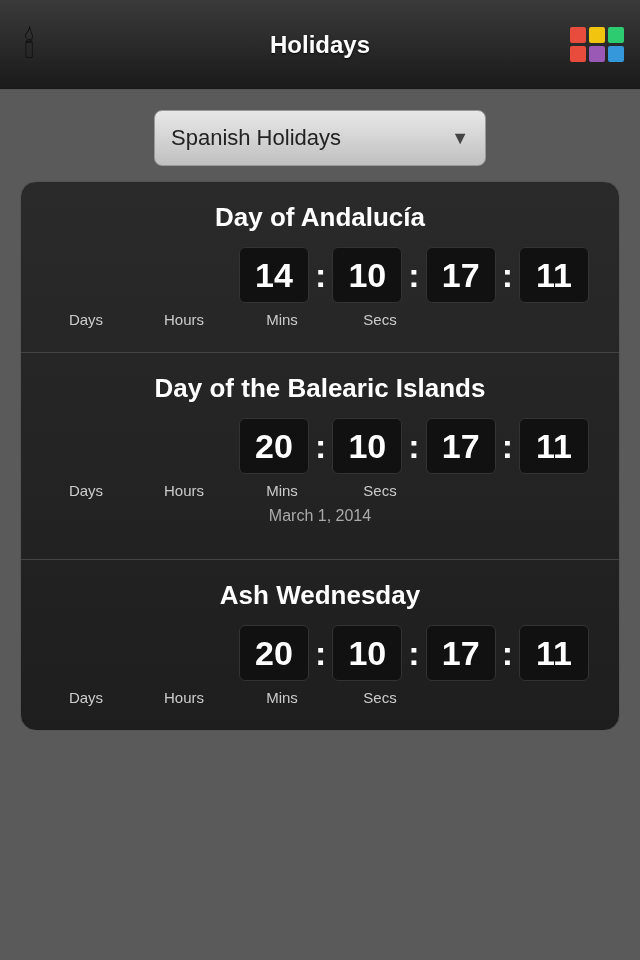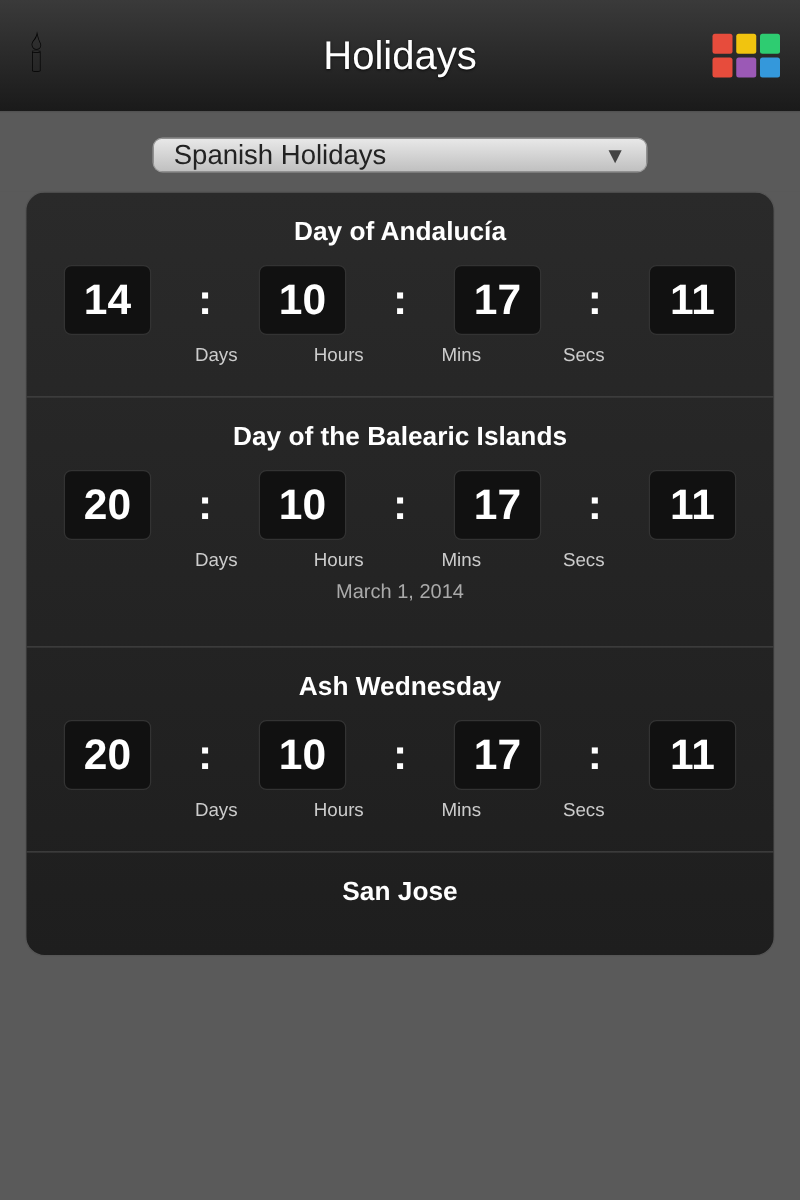--- a/index.html
+++ b/index.html
@@ -18,22 +18,22 @@
       height: 90px;
       display: flex;
       align-items: center;
       justify-content: center;
       position: relative;
       border-bottom: 1px solid #555;
     }
 
     .header-title {
       color: white;
-      font-size: 32px;
-      font-weight: normal;
+      font-size: 24px;
+      font-weight: bold;
       text-shadow: 0 1px 2px rgba(0,0,0,0.8);
     }
 
     .candle-icon {
       position: absolute;
       left: 24px;
       font-size: 36px;
     }
 
     .grid-icon {
@@ -56,25 +56,25 @@
       padding: 20px 0 15px 0;
       display: flex;
       justify-content: center;
       background: #5a5a5a;
     }
 
     .dropdown {
       background: linear-gradient(to bottom, #e8e8e8, #c0c0c0);
       border: 1px solid #999;
       border-radius: 8px;
-      padding: 0 16px;
+      padding: 14px 16px;
       display: flex;
       align-items: center;
       justify-content: space-between;
-      width: 396px;
+      width: 332px;
       cursor: pointer;
       text-align: right;
     }
 
     .dropdown-text {
       font-size: 22px;
       color: #222;
       font-weight: normal;
     }
 
@@ -99,30 +99,30 @@
       padding: 20px 30px 20px 30px;
       border-bottom: 1px solid #444;
     }
 
     .holiday-section:last-child {
       border-bottom: none;
     }
 
     .holiday-title {
       color: white;
-      font-size: 21px;
+      font-size: 26px;
       font-weight: bold;
       text-align: center;
       margin-bottom: 14px;
     }
 
     .countdown-row {
       display: flex;
       align-items: center;
-      justify-content: space-between;
+      justify-content: flex-end;
       gap: 4px;
       margin-bottom: 8px;
     }
 
     .countdown-block {
       background: #111;
       border-radius: 6px;
       padding: 10px 14px;
       min-width: 70px;
       text-align: center;
@@ -138,21 +138,20 @@
 
     .countdown-separator {
       color: white;
       font-size: 34px;
       font-weight: bold;
       padding: 0 2px;
     }
 
     .countdown-labels {
       display: flex;
-      justify-content: center;
       gap: 4px;
       margin-bottom: 4px;
     }
 
     .countdown-label {
       color: #ccc;
       font-size: 15px;
       min-width: 70px;
       text-align: center;
     }
@@ -300,17 +299,14 @@
       <span class="countdown-label">Days</span>
       <span class="label-separator"></span>
       <span class="countdown-label">Hours</span>
       <span class="label-separator"></span>
       <span class="countdown-label">Mins</span>
       <span class="label-separator"></span>
       <span class="countdown-label">Secs</span>
     </div>
   </div>
 
-  <div class="holiday-section" style="border-bottom:none; padding-bottom:24px;">
-    <div class="holiday-title">San Jose</div>
-  </div>
 
 </div>
 
 </body></html>

